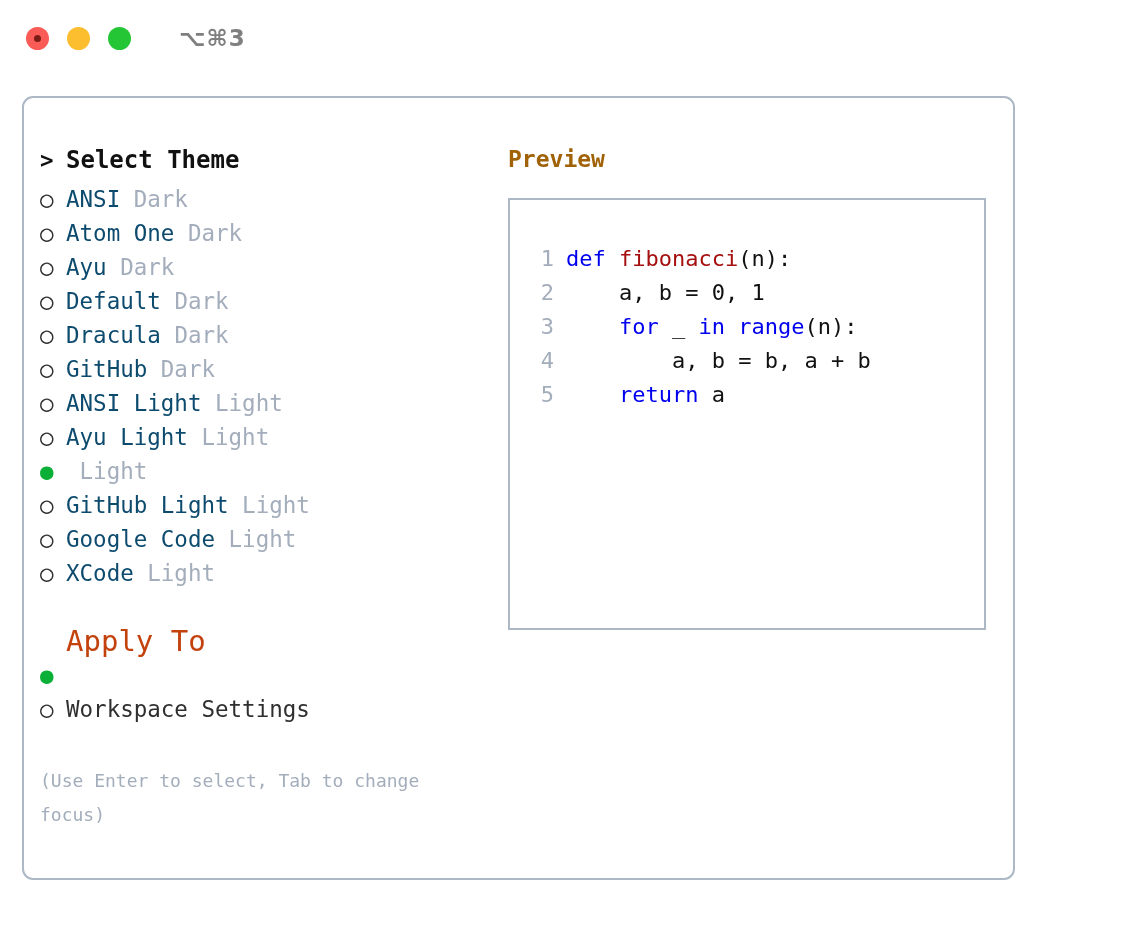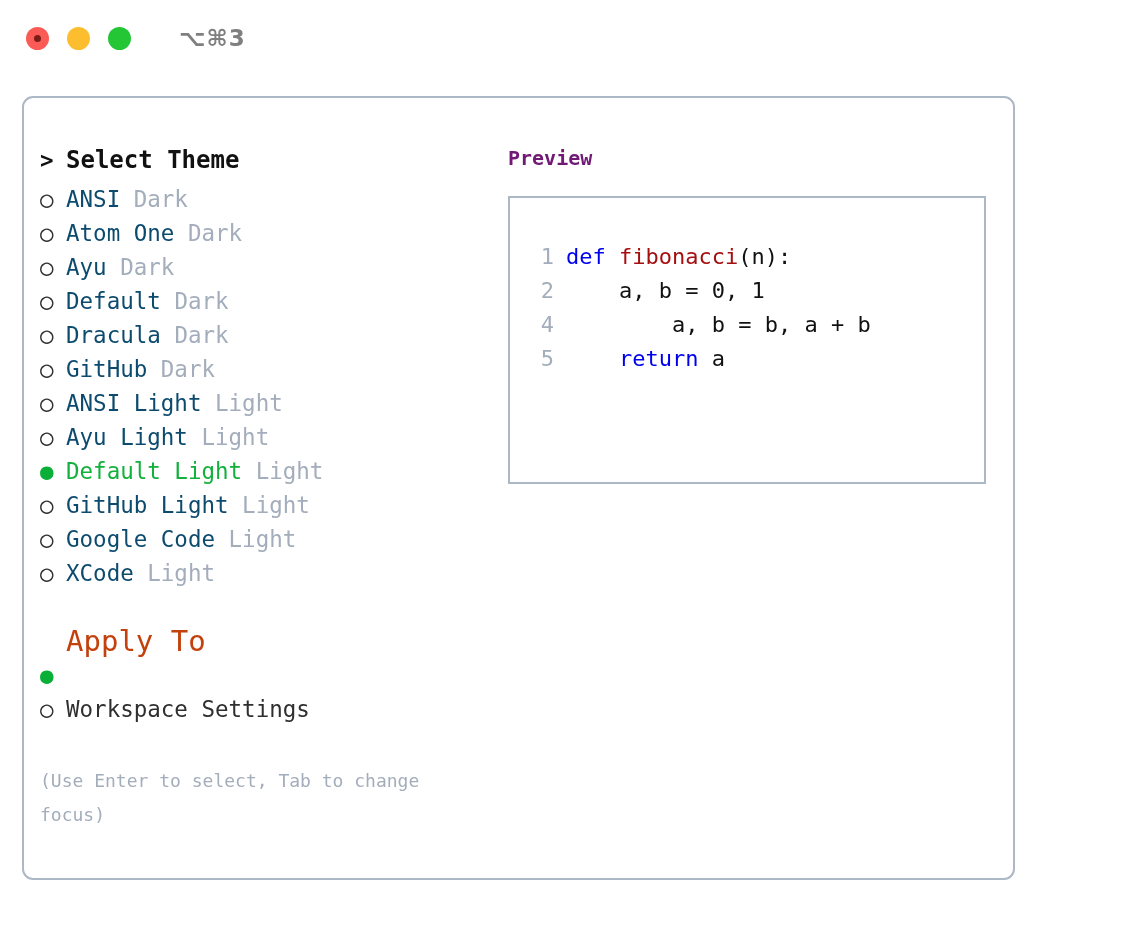--- a/index.html
+++ b/index.html
@@ -143,27 +143,27 @@
   }
 
   
   .right-col {
     flex: 1;
     padding-left: 14px;
     box-sizing: border-box;
   }
   .preview-title {
     font-weight: bold;
-    color: #701a75;
-    font-size: 20px;
+    color: #a16207;
+    font-size: 23px;
     margin-bottom: 26px;
   }
   .preview-box {
     width: 478px;
-    height: 288px;
+    height: 432px;
     border: 2px solid #adb8c6;
     box-sizing: border-box;
     background: #ffffff;
     padding: 42px 0 0 18px;
   }
 
   .code-line {
     font-size: 22px;
     line-height: 34px;
     white-space: pre;
@@ -210,21 +210,21 @@
 
         <div id="theme-list">
             <div class="row"><span class="bullet">○</span><span class="theme-name">ANSI</span><span> </span><span class="theme-cat">Dark</span></div>
             <div class="row"><span class="bullet">○</span><span class="theme-name">Atom One</span><span> </span><span class="theme-cat">Dark</span></div>
             <div class="row"><span class="bullet">○</span><span class="theme-name">Ayu</span><span> </span><span class="theme-cat">Dark</span></div>
             <div class="row"><span class="bullet">○</span><span class="theme-name">Default</span><span> </span><span class="theme-cat">Dark</span></div>
             <div class="row"><span class="bullet">○</span><span class="theme-name">Dracula</span><span> </span><span class="theme-cat">Dark</span></div>
             <div class="row"><span class="bullet">○</span><span class="theme-name">GitHub</span><span> </span><span class="theme-cat">Dark</span></div>
             <div class="row"><span class="bullet">○</span><span class="theme-name">ANSI Light</span><span> </span><span class="theme-cat">Light</span></div>
             <div class="row"><span class="bullet">○</span><span class="theme-name">Ayu Light</span><span> </span><span class="theme-cat">Light</span></div>
-            <div class="row"><span class="bullet sel">●</span><span class="theme-name sel">Default Light</span><span> </span><span class="theme-cat sel">Light</span></div>
+            <div class="row"><span class="bullet sel">●</span><span> </span><span class="theme-cat sel">Light</span></div>
             <div class="row"><span class="bullet">○</span><span class="theme-name">GitHub Light</span><span> </span><span class="theme-cat">Light</span></div>
             <div class="row"><span class="bullet">○</span><span class="theme-name">Google Code</span><span> </span><span class="theme-cat">Light</span></div>
             <div class="row"><span class="bullet">○</span><span class="theme-name">XCode</span><span> </span><span class="theme-cat">Light</span></div>
           </div>
 
         <div class="spacer-sm"></div>
 
         <div class="section-head">Apply To</div>
 
         <div id="apply-list">
@@ -237,20 +237,21 @@
         <div class="hint">(Use Enter to select, Tab to change focus)</div>
       </div>
 
       <div class="right-col">
         <div class="preview-title">Preview</div>
 
         <div class="preview-box">
           <div id="code-block">
               <div class="code-line"><span class="lno">1</span><span class="tok-kw">def </span><span class="tok-fn">fibonacci</span><span class="tok-plain">(n):</span></div>
               <div class="code-line"><span class="lno">2</span><span class="tok-plain">    a, b = 0, 1</span></div>
+              <div class="code-line"><span class="lno">3</span><span class="tok-plain">    </span><span class="tok-kw">for</span><span class="tok-plain"> _ </span><span class="tok-kw">in</span><span class="tok-plain"> </span><span class="tok-kw">range</span><span class="tok-plain">(n):</span></div>
               <div class="code-line"><span class="lno">4</span><span class="tok-plain">        a, b = b, a + b</span></div>
               <div class="code-line"><span class="lno">5</span><span class="tok-plain">    </span><span class="tok-kw">return</span><span class="tok-plain"> a</span></div>
             </div>
           <div class="blank-line"></div>
         </div>
       </div>
 
     </div>
   </div>
 </div>

